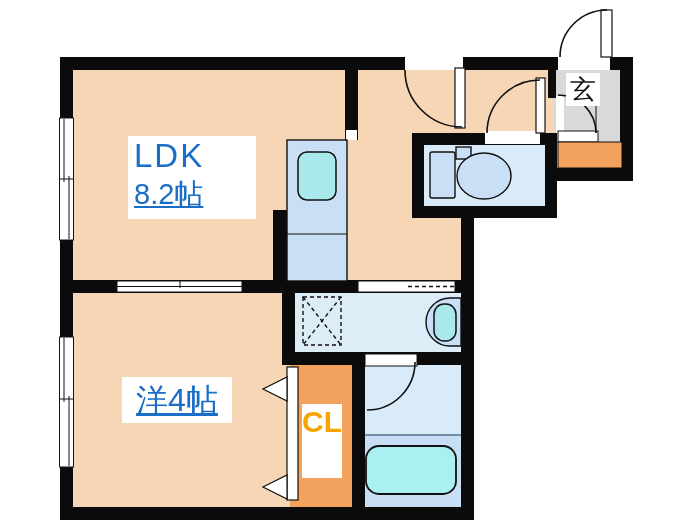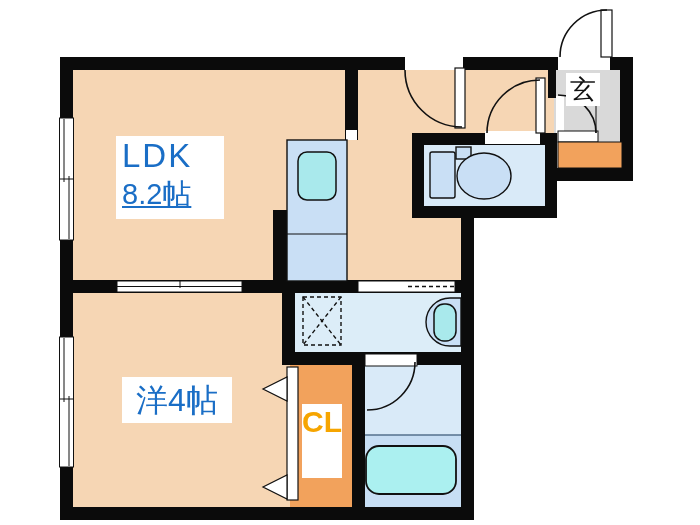--- a/index.html
+++ b/index.html
@@ -18,24 +18,24 @@
   .sink   {fill:var(--sink_cyan);stroke:var(--line);stroke-width:1.5;}
   .tub    {fill:var(--tub_cyan);stroke:var(--line);stroke-width:1.8;}
   .white  {fill:#ffffff;}
   .open   {fill:#ffffff;stroke:var(--line);stroke-width:1;}
   .arc    {fill:none;stroke:var(--line);stroke-width:1.6;}
   .thin   {stroke:var(--line);stroke-width:1;fill:none;}
   .dash   {stroke:var(--line);stroke-width:1.4;fill:none;stroke-dasharray:4 3;}
   .leaf   {fill:#ffffff;stroke:var(--line);stroke-width:1.2;}
 
   .lbl{position:absolute;background:#fff;color:var(--label_blue);z-index:5;}
-  .lbl-ldk{left:116px;top:136px;width:108px;height:83px;padding:1px 0 0 6px;box-sizing:border-box;}
+  .lbl-ldk{left:128px;top:136px;width:128px;height:83px;padding:1px 0 0 6px;box-sizing:border-box;}
   .lbl-ldk .l1{font-size:33px;line-height:38px;letter-spacing:2px;}
   .lbl-ldk .l2{font-size:29px;line-height:38px;text-decoration:underline;}
-  .lbl-west{left:122px;top:377px;width:110px;height:46px;font-size:32px;line-height:46px;text-align:center;}
+  .lbl-west{left:122px;top:377px;width:110px;height:46px;font-size:32px;line-height:46px;text-align:center;text-decoration:underline;}
   .lbl-cl{left:302px;top:404px;width:40px;height:74px;color:var(--label_amber);
           font-size:30px;line-height:36px;text-align:center;word-break:break-all;font-weight:bold;}
   .lbl-gen{left:566px;top:73px;width:34px;height:33px;color:#111;font-size:26px;line-height:33px;text-align:center;}
 </style>
 </head>
 <body>
 
 <div class="stage">
 
   <svg width="700" height="525" viewBox="0 0 700 525">

